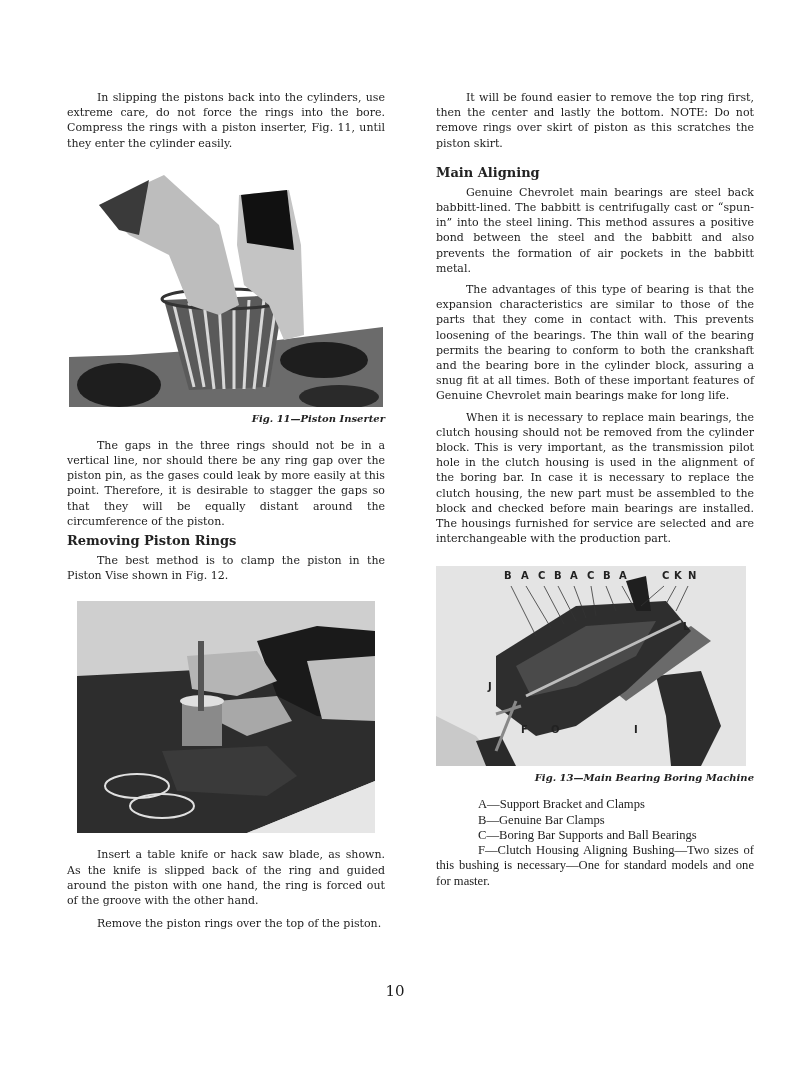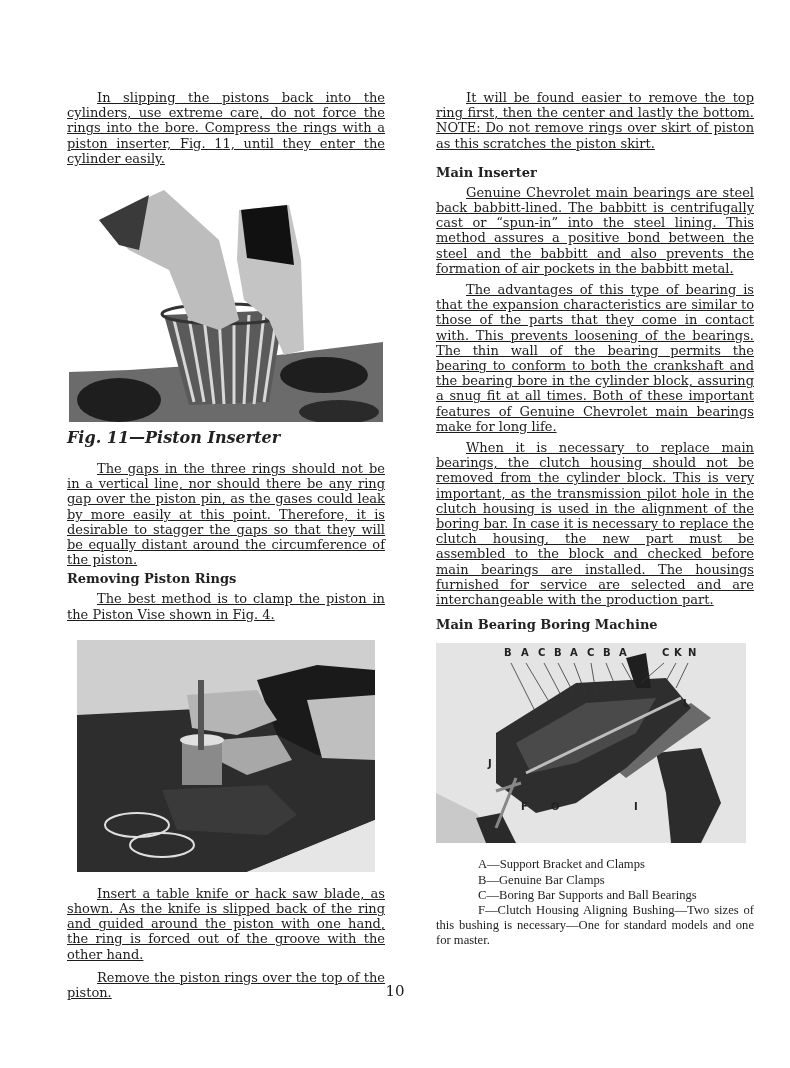--- a/index.html
+++ b/index.html
@@ -1,24 +1,24 @@
 <!DOCTYPE html>
 <html><head>
 <meta charset="utf-8">
 <style>
   html, body { margin: 0; padding: 0; background: #ffffff; }
   body { width: 790px; height: 1068px; position: relative; overflow: hidden;
          font-family: "DejaVu Serif", "Liberation Serif", serif; color: #1c1c1c; }
   .col { position: absolute; top: 90px; width: 318px; }
   .col-left { left: 67px; }
   .col-right { left: 436px; }
-  p { margin: 0; font-size: 13px; line-height: 15.2px; text-align: justify; text-decoration: underline; }
+  p { margin: 0; font-size: 11px; line-height: 15.2px; text-align: justify; }
   p.ind { text-indent: 30px; }
   h3 { margin: 0; font-size: 13px; line-height: 16px; font-weight: bold; color: #222; }
-  .caption { font-size: 16px; font-style: italic; font-weight: bold; text-align: left; color: #222; margin: 6px 0 0 0; }
+  .caption { font-size: 10px; font-style: italic; font-weight: bold; text-align: right; color: #222; margin: 6px 0 0 0; }
   .fig { position: relative; overflow: hidden; }
   .sp4 { height: 4px; } .sp6 { height: 6px; } .sp8 { height: 8px; } .sp10 { height: 10px; } .sp14 { height: 14px; } .sp18 { height: 18px; }
   .parts { font-size: 12.6px; line-height: 15.2px; font-family: Liberation Serif, serif; }
   .parts .row { padding-left: 42px; }
   .parts .wrap { text-indent: 42px; text-align: justify; }
   .pagenum { position: absolute; top: 982px; left: 0; width: 790px; text-align: center; font-size: 15px; }
   .label { position: absolute; font-family: "DejaVu Sans", "Liberation Sans", sans-serif; font-size: 10px; font-weight: bold; color: #222; }
 </style>
 </head>
 <body>
@@ -54,21 +54,21 @@
       <path d="M170,30 L220,25 L232,80 L235,170 L215,175 L200,140 L175,120 L168,80 Z" fill="#c4c4c4"></path>
       <path d="M172,30 L218,25 L225,85 L178,78 Z" fill="#111"></path>
     </svg>
   </div>
   <div class="caption">Fig. 11—Piston Inserter</div>
   <div class="sp14"></div>
   <p class="ind">The gaps in the three rings should not be in a vertical line, nor should there be any ring gap over the piston pin, as the gases could leak by more easily at this point. Therefore, it is desirable to stagger the gaps so that they will be equally distant around the circumference of the piston.</p>
   <div class="sp4"></div>
   <h3>Removing Piston Rings</h3>
   <div class="sp4"></div>
-  <p class="ind">The best method is to clamp the piston in the Piston Vise shown in Fig. 4.</p>
+  <p class="ind">The best method is to clamp the piston in the Piston Vise shown in Fig. 12.</p>
   <div class="sp18"></div>
   <div class="fig" style="width:298px;height:232px;margin-left:10px;">
     <svg width="298" height="232" viewBox="0 0 298 232">
       <rect width="298" height="232" fill="#cfcfcf"></rect>
       <polygon points="0,75 100,70 298,60 298,180 170,232 0,232" fill="#2d2d2d"></polygon>
       <polygon points="170,232 298,180 298,232" fill="#e6e6e6"></polygon>
 
       <path d="M180,40 L240,25 L298,30 L298,120 L240,115 L200,95 Z" fill="#1a1a1a"></path>
       <path d="M230,60 L298,55 L298,120 L245,118 Z" fill="#bfbfbf"></path>
 
@@ -87,29 +87,28 @@
   </div>
   <div class="sp14"></div>
   <p class="ind">Insert a table knife or hack saw blade, as shown. As the knife is slipped back of the ring and guided around the piston with one hand, the ring is forced out of the groove with the other hand.</p>
   <div class="sp8"></div>
   <p class="ind">Remove the piston rings over the top of the piston.</p>
 </div>
 
 <div class="col col-right">
   <p class="ind">It will be found easier to remove the top ring first, then the center and lastly the bottom. NOTE: Do not remove rings over skirt of piston as this scratches the piston skirt.</p>
   <div class="sp14"></div>
-  <h3>Main Inserter</h3>
+  <h3>Main Aligning</h3>
   <div class="sp4"></div>
   <p class="ind">Genuine Chevrolet main bearings are steel back babbitt-lined. The babbitt is centrifugally cast or “spun-in” into the steel lining. This method assures a positive bond between the steel and the babbitt and also prevents the formation of air pockets in the babbitt metal.</p>
   <div class="sp6"></div>
   <p class="ind">The advantages of this type of bearing is that the expansion characteristics are similar to those of the parts that they come in contact with. This prevents loosening of the bearings. The thin wall of the bearing permits the bearing to conform to both the crankshaft and the bearing bore in the cylinder block, assuring a snug fit at all times. Both of these important features of Genuine Chevrolet main bearings make for long life.</p>
   <div class="sp6"></div>
   <p class="ind">When it is necessary to replace main bearings, the clutch housing should not be removed from the cylinder block. This is very important, as the transmission pilot hole in the clutch housing is used in the alignment of the boring bar. In case it is necessary to replace the clutch housing, the new part must be assembled to the block and checked before main bearings are installed. The housings furnished for service are selected and are interchangeable with the production part.</p>
   <div class="sp10"></div>
-  <h3>Main Bearing Boring Machine</h3>
   <div class="sp4"></div>
   <div class="sp6"></div>
   <div class="fig" style="width:310px;height:200px;">
     <svg width="310" height="200" viewBox="0 0 310 200" style="position:absolute;left:0;top:0;">
       <rect width="310" height="200" fill="#e4e4e4"></rect>
 
       <path d="M220,110 L265,105 L285,160 L265,200 L235,200 L230,150 Z" fill="#2c2c2c"></path>
       <path d="M160,110 L255,60 L275,75 L190,135 Z" fill="#6a6a6a"></path>
 
       <path d="M60,90 L140,40 L230,35 L255,65 L190,125 L140,160 L100,170 L60,140 Z" fill="#2e2e2e"></path>
@@ -150,20 +149,21 @@
       <span class="label" style="left:158px;">C</span>
       <span class="label" style="left:170px;">K</span>
       <span class="label" style="left:184px;">N</span>
     </div>
     <span class="label" style="left:247px;top:55px;">L</span>
     <span class="label" style="left:52px;top:115px;">J</span>
     <span class="label" style="left:85px;top:158px;">F</span>
     <span class="label" style="left:115px;top:158px;">O</span>
     <span class="label" style="left:198px;top:158px;">I</span>
   </div>
+  <div class="caption">Fig. 13—Main Bearing Boring Machine</div>
   <div class="sp14"></div>
   <div class="parts">
     <div class="row">A—Support Bracket and Clamps</div>
     <div class="row">B—Genuine Bar Clamps</div>
     <div class="row">C—Boring Bar Supports and Ball Bearings</div>
     <div class="wrap">F—Clutch Housing Aligning Bushing—Two sizes of this bushing is necessary—One for standard models and one for master.</div>
   </div>
 </div>
 
 <div class="pagenum">10</div>

